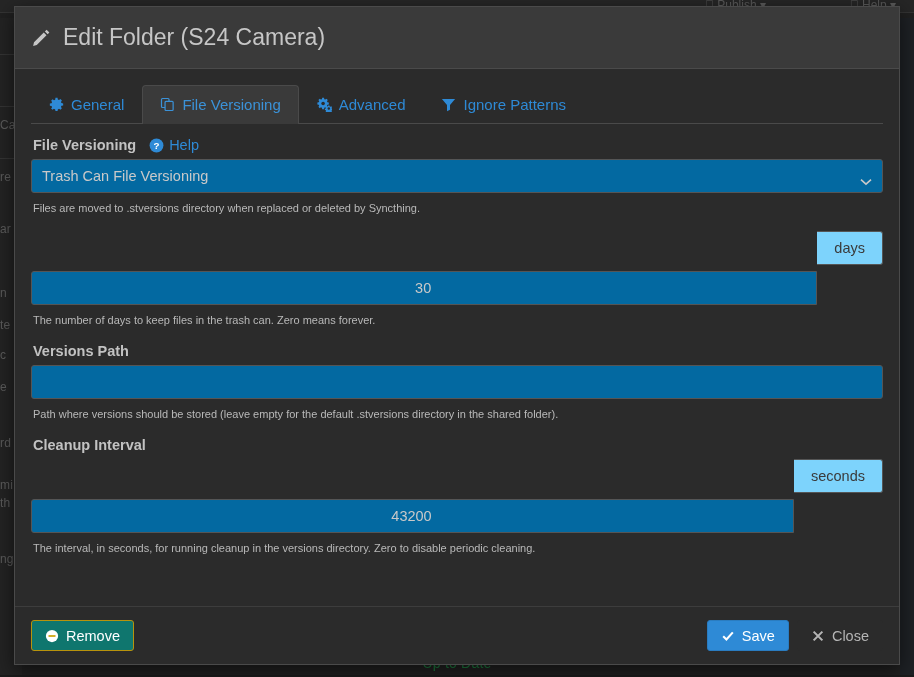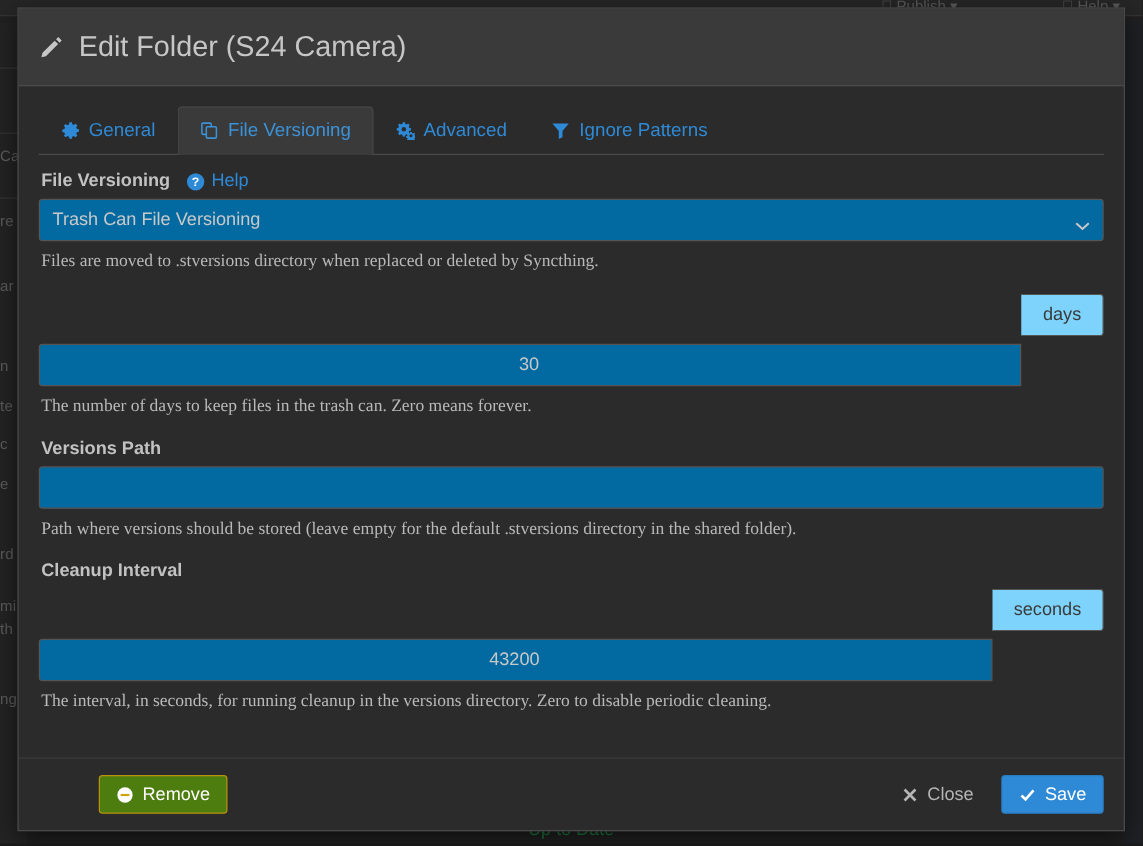--- a/index.html
+++ b/index.html
@@ -145,24 +145,23 @@
     -webkit-appearance: none;
     appearance: none;
   }
   .select-wrap { position: relative; }
   .select-wrap .chev {
     position: absolute; right: 11px; top: 13px;
     pointer-events: none;
   }
 
   .hint {
-    font-size: 14px;
+    font-size: 11px;
     color: #b9b9b9;
     margin: 9px 0 17px 2px;
-    font-family: Liberation Serif, serif;
   }
 
   .input-group { display: flex; width: 100%; }
   .input-group input.control {
     border-radius: 3px 0 0 3px;
     text-align: center;
     padding-right: 12px;
     flex: 1 1 auto;
     min-width: 0;
     margin-top: 40px;
@@ -194,21 +193,21 @@
     display: inline-flex; align-items: center; gap: 7px;
     height: 31px;
     padding: 0 13px;
     font-size: 14.5px;
     border-radius: 3px;
     border: 1px solid transparent;
     cursor: pointer;
     font-family: "Liberation Sans", sans-serif;
     white-space: nowrap;
   }
-  .btn-remove { background: #4d7c0f; color: #ffffff; border-color: #b8930c; margin-left: 48px; }
+  .btn-remove { background: #0f766e; color: #ffffff; border-color: #b8930c; }
   .btn-save   { background: #2e8ad6; color: #ffffff; border-color: #2a7cc0; }
   .btn-close  { background: #2b2b2b; color: #b5b5b5; border-color: #2b2b2b; }
   .btn .b-ico { display: inline-flex; width: 14px; height: 14px; }
 </style>
 </head>
 <body>
 
 <div id="backdrop">
   <div class="bg-navbar">
     <div class="bg-nav-item" style="right:148px"> Publish ▾</div>
@@ -350,33 +349,33 @@
       <span class="b-ico">
         <svg viewBox="0 0 16 16" width="14" height="14">
           <circle cx="8" cy="8" r="7" fill="#ffffff"></circle>
           <rect x="4" y="7" width="8" height="2" fill="#cfa40e"></rect>
         </svg>
       </span>
       <span>Remove</span>
     </button>
 
     <div class="footer-right">
+      <button class="btn btn-save">
+        <span class="b-ico">
+          <svg viewBox="0 0 16 16" width="14" height="14" fill="none" stroke="#ffffff" stroke-width="2.4">
+            <path d="M2.5 8.4 6.2 12 13.5 3.8"></path>
+          </svg>
+        </span>
+        <span>Save</span>
+      </button>
+
       <button class="btn btn-close">
         <span class="b-ico">
           <svg viewBox="0 0 16 16" width="14" height="14" fill="none" stroke="#b5b5b5" stroke-width="2.4">
             <path d="M3 3 13 13M13 3 3 13"></path>
           </svg>
         </span>
         <span>Close</span>
       </button>
-
-      <button class="btn btn-save">
-        <span class="b-ico">
-          <svg viewBox="0 0 16 16" width="14" height="14" fill="none" stroke="#ffffff" stroke-width="2.4">
-            <path d="M2.5 8.4 6.2 12 13.5 3.8"></path>
-          </svg>
-        </span>
-        <span>Save</span>
-      </button>
     </div>
   </div>
 
 </div>
 
 </body></html>

